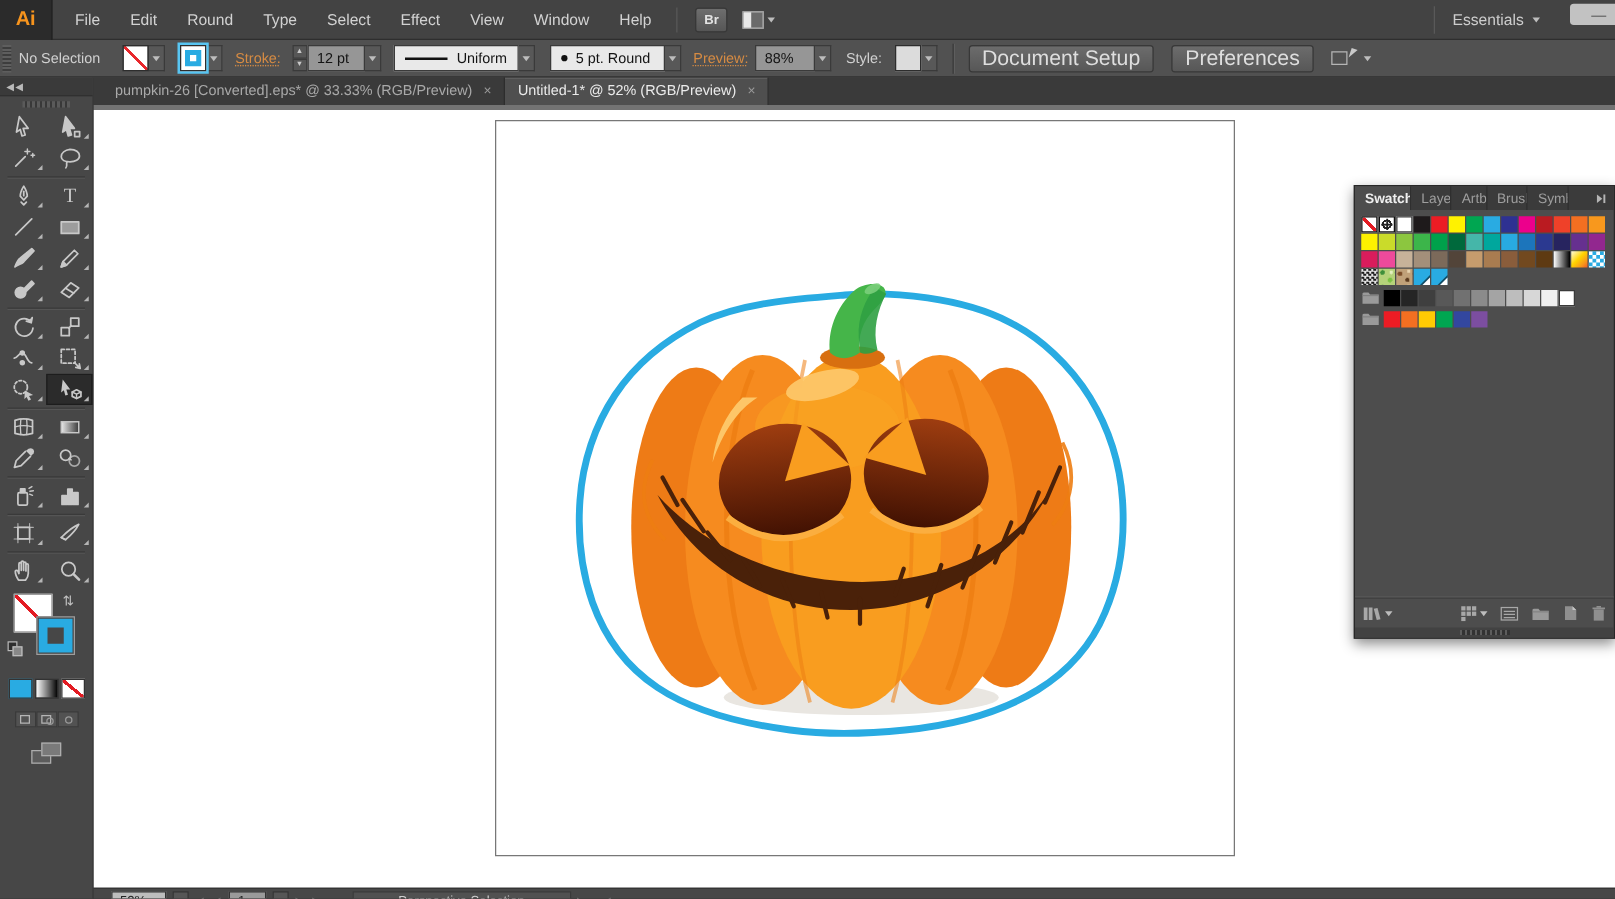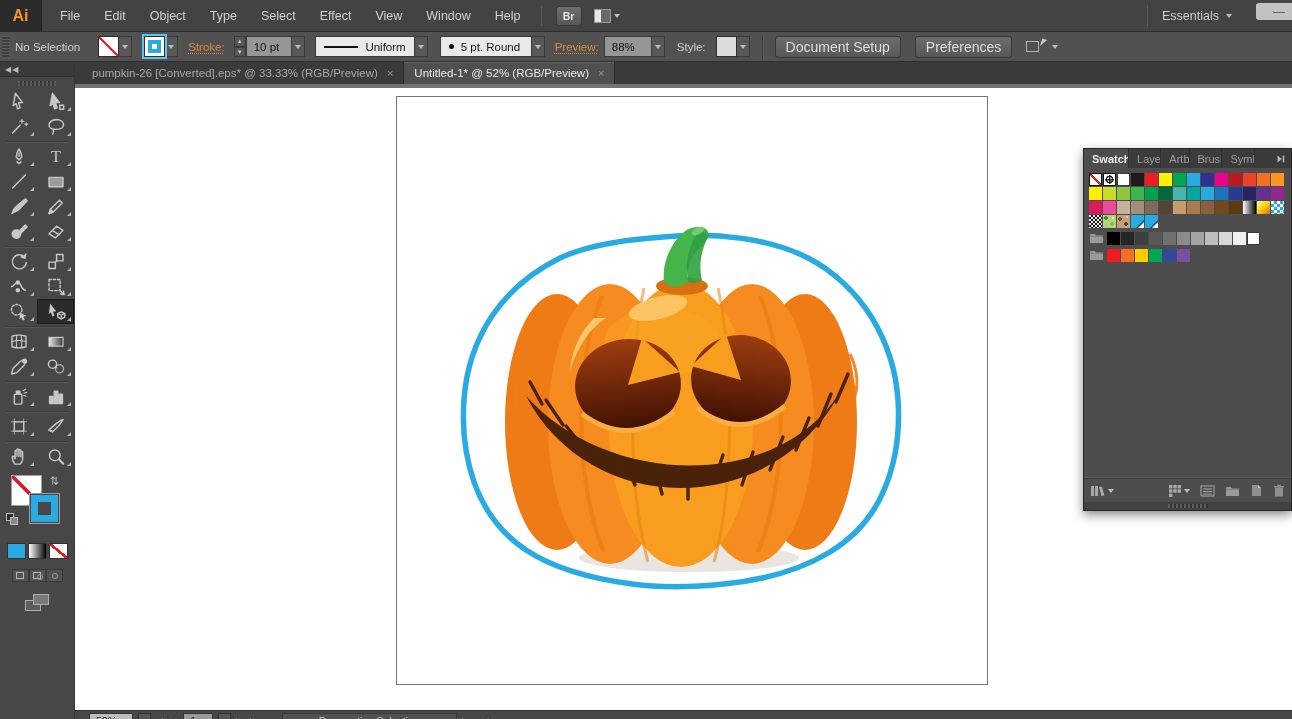--- a/index.html
+++ b/index.html
@@ -47,21 +47,21 @@
   .stepper{width:12px;height:21px;display:flex;flex-direction:column;margin-left:4px;}
   .stepper span{flex:1;display:flex;align-items:center;justify-content:center;font-size:6px;color:#c9c9c9;
                 background:#565656;border:1px solid #3a3a3a;}
   .field-gray{height:21px;background:#969696;border:1px solid #3a3a3a;color:#141414;
               display:flex;align-items:center;padding:0 7px;}
   .field-light{height:21px;background:#e9e9e9;border:1px solid #3a3a3a;color:#141414;
                display:flex;align-items:center;padding:0 8px;gap:7px;}
   .line-preview{width:40px;height:2px;background:#111;}
   .dot-preview{width:5px;height:5px;border-radius:50%;background:#111;}
   .cb-sep{width:1px;height:24px;background:#3a3a3a;margin:0 12px;box-shadow:1px 0 0 #5e5e5e;}
-  .cb-button{height:22px;border-radius:3px;border:1px solid #383838;color:#dedede;font-size:14px;
+  .cb-button{height:22px;border-radius:3px;border:1px solid #383838;color:#dedede;font-size:17px;
              background:linear-gradient(#6c6c6c,#575757);padding:0 10px;display:flex;align-items:center;}
   .align-ico{width:20px;height:16px;position:relative;margin-left:14px;}
   .align-ico .pnl{position:absolute;left:0;top:2px;width:13px;height:11px;border:1px solid #b5b5b5;}
   .align-ico .ptr{position:absolute;right:0;top:0;width:0;height:0;border-left:5px solid #c9c9c9;
                   border-bottom:8px solid transparent;transform:rotate(18deg);}
   
   .dock{position:absolute;left:0;top:62px;width:75px;bottom:0;background:#474747;border-right:1px solid #353535;}
   .dock-head{height:15px;background:#3a3a3a;border-bottom:1px solid #303030;color:#b9b9b9;
              font-size:8px;display:flex;align-items:center;padding-left:5px;letter-spacing:1px;}
   .dock-grip{height:12px;display:flex;align-items:center;justify-content:center;}
@@ -164,21 +164,21 @@
 </head>
 <body>
 
 <div class="app">
 
   <div class="menubar">
     <div class="logo">Ai</div>
     <div class="menus" id="menu-list">
         <div class="menu-item">File</div>
         <div class="menu-item">Edit</div>
-        <div class="menu-item">Object</div>
+        <div class="menu-item">Round</div>
         <div class="menu-item">Type</div>
         <div class="menu-item">Select</div>
         <div class="menu-item">Effect</div>
         <div class="menu-item">View</div>
         <div class="menu-item">Window</div>
         <div class="menu-item">Help</div>
       </div>
     <div class="mb-sep"></div>
     <div class="br-btn">Br</div>
     <div class="ws-switch">
@@ -208,21 +208,21 @@
       </span>
     <span class="swatch-btn stroke-cyan" style="margin-left:12px"></span>
     <span class="dd-btn">
         <span class="dd-caret"></span>
       </span>
     <span class="cb-link">Stroke:</span>
     <span class="stepper">
         <span>▲</span>
         <span>▼</span>
       </span>
-    <span class="field-gray" style="width:46px">10 pt</span>
+    <span class="field-gray" style="width:46px">12 pt</span>
     <span class="dd-btn">
         <span class="dd-caret"></span>
       </span>
     <span class="field-light" style="margin-left:10px;width:100px">
       <span class="line-preview"></span>
       <span>Uniform</span>
     </span>
     <span class="dd-btn">
         <span class="dd-caret"></span>
       </span>

